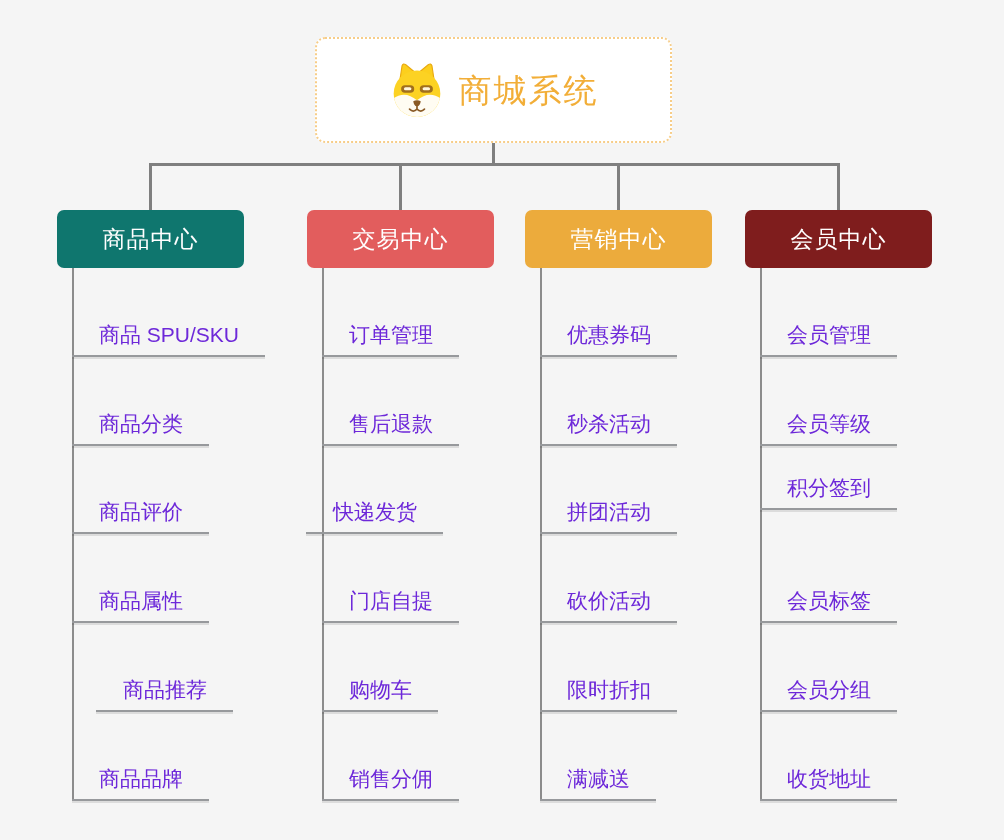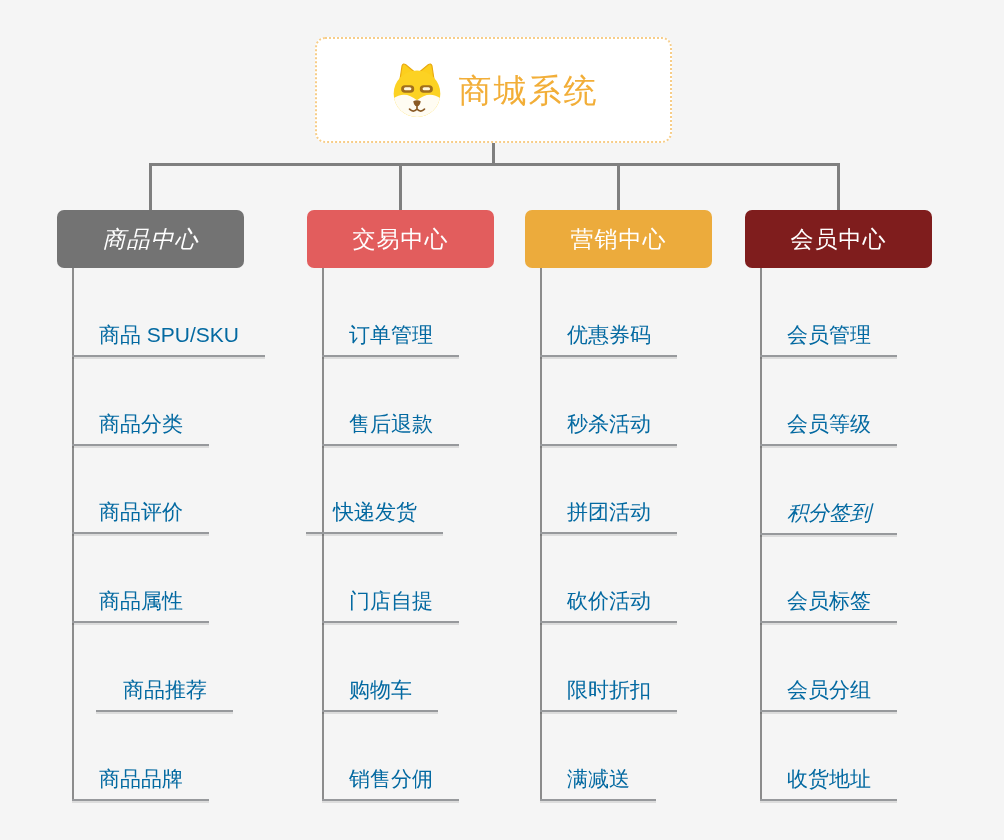--- a/index.html
+++ b/index.html
@@ -49,21 +49,21 @@
     font-size:23px;
     letter-spacing:1px;
     white-space:nowrap;
     cursor:default;
   }
   
   .leaf{
     position:absolute;
     line-height:22px;
     font-size:21px;
-    color:#0369a1;
+    color:#6d28d9;
     white-space:nowrap;
     padding:0 26px 9px 27px;
     border-bottom:2px solid #97999c;
     box-shadow:0 2px 0 rgba(0,0,0,0.10);
     cursor:default;
   }
 </style>
 </head>
 <body style="background: rgb(245, 245, 245);">
 
@@ -95,21 +95,21 @@
       </svg>
     </span>
     <span class="root-label" style="color: rgb(242, 174, 56);">商城系统</span>
   </div>
 
   <div class="line stem"></div>
   <div class="line bus"></div>
 
   <div id="branches">
       <div class="line drop" style="left: 149px;"></div>
-      <div class="branch-box" style="left: 57px; background: #737373; font-style: italic;">
+      <div class="branch-box" style="left: 57px; background: #0f766e;">
         <span>商品中心</span>
       </div>
       <div class="line trunk" style="left: 72px; background: rgb(140, 140, 140);"></div>
       <div class="leaf" style="left: 72px; top: 324px; border-bottom-color: rgb(151, 153, 156);">商品 SPU/SKU</div>
       <div class="leaf" style="left: 72px; top: 412.7px; border-bottom-color: rgb(151, 153, 156);">商品分类</div>
       <div class="leaf" style="left: 72px; top: 501.4px; border-bottom-color: rgb(151, 153, 156);">商品评价</div>
       <div class="leaf" style="left: 72px; top: 590.1px; border-bottom-color: rgb(151, 153, 156);">商品属性</div>
       <div class="leaf" style="left: 72px; top: 678.8px; border-bottom-color: rgb(151, 153, 156); margin-left: 24px;">商品推荐</div>
       <div class="leaf" style="left: 72px; top: 767.5px; border-bottom-color: rgb(151, 153, 156);">商品品牌</div>
       <div class="line drop" style="left: 399px;"></div>
@@ -134,19 +134,19 @@
       <div class="leaf" style="left: 540px; top: 590.1px; border-bottom-color: rgb(151, 153, 156);">砍价活动</div>
       <div class="leaf" style="left: 540px; top: 678.8px; border-bottom-color: rgb(151, 153, 156);">限时折扣</div>
       <div class="leaf" style="left: 540px; top: 767.5px; border-bottom-color: rgb(151, 153, 156);">满减送</div>
       <div class="line drop" style="left: 837px;"></div>
       <div class="branch-box" style="left: 745px; background: #7f1d1d;">
         <span>会员中心</span>
       </div>
       <div class="line trunk" style="left: 760px; background: rgb(140, 140, 140);"></div>
       <div class="leaf" style="left: 760px; top: 324px; border-bottom-color: rgb(151, 153, 156);">会员管理</div>
       <div class="leaf" style="left: 760px; top: 412.7px; border-bottom-color: rgb(151, 153, 156);">会员等级</div>
-      <div class="leaf" style="left: 760px; top: 502px; border-bottom-color: rgb(151, 153, 156); font-style: italic;">积分签到</div>
+      <div class="leaf" style="left: 760px; top: 477px; border-bottom-color: rgb(151, 153, 156);">积分签到</div>
       <div class="leaf" style="left: 760px; top: 590.1px; border-bottom-color: rgb(151, 153, 156);">会员标签</div>
       <div class="leaf" style="left: 760px; top: 678.8px; border-bottom-color: rgb(151, 153, 156);">会员分组</div>
       <div class="leaf" style="left: 760px; top: 767.5px; border-bottom-color: rgb(151, 153, 156);">收货地址</div>
     </div>
 
 </div>
 
 </body></html>

